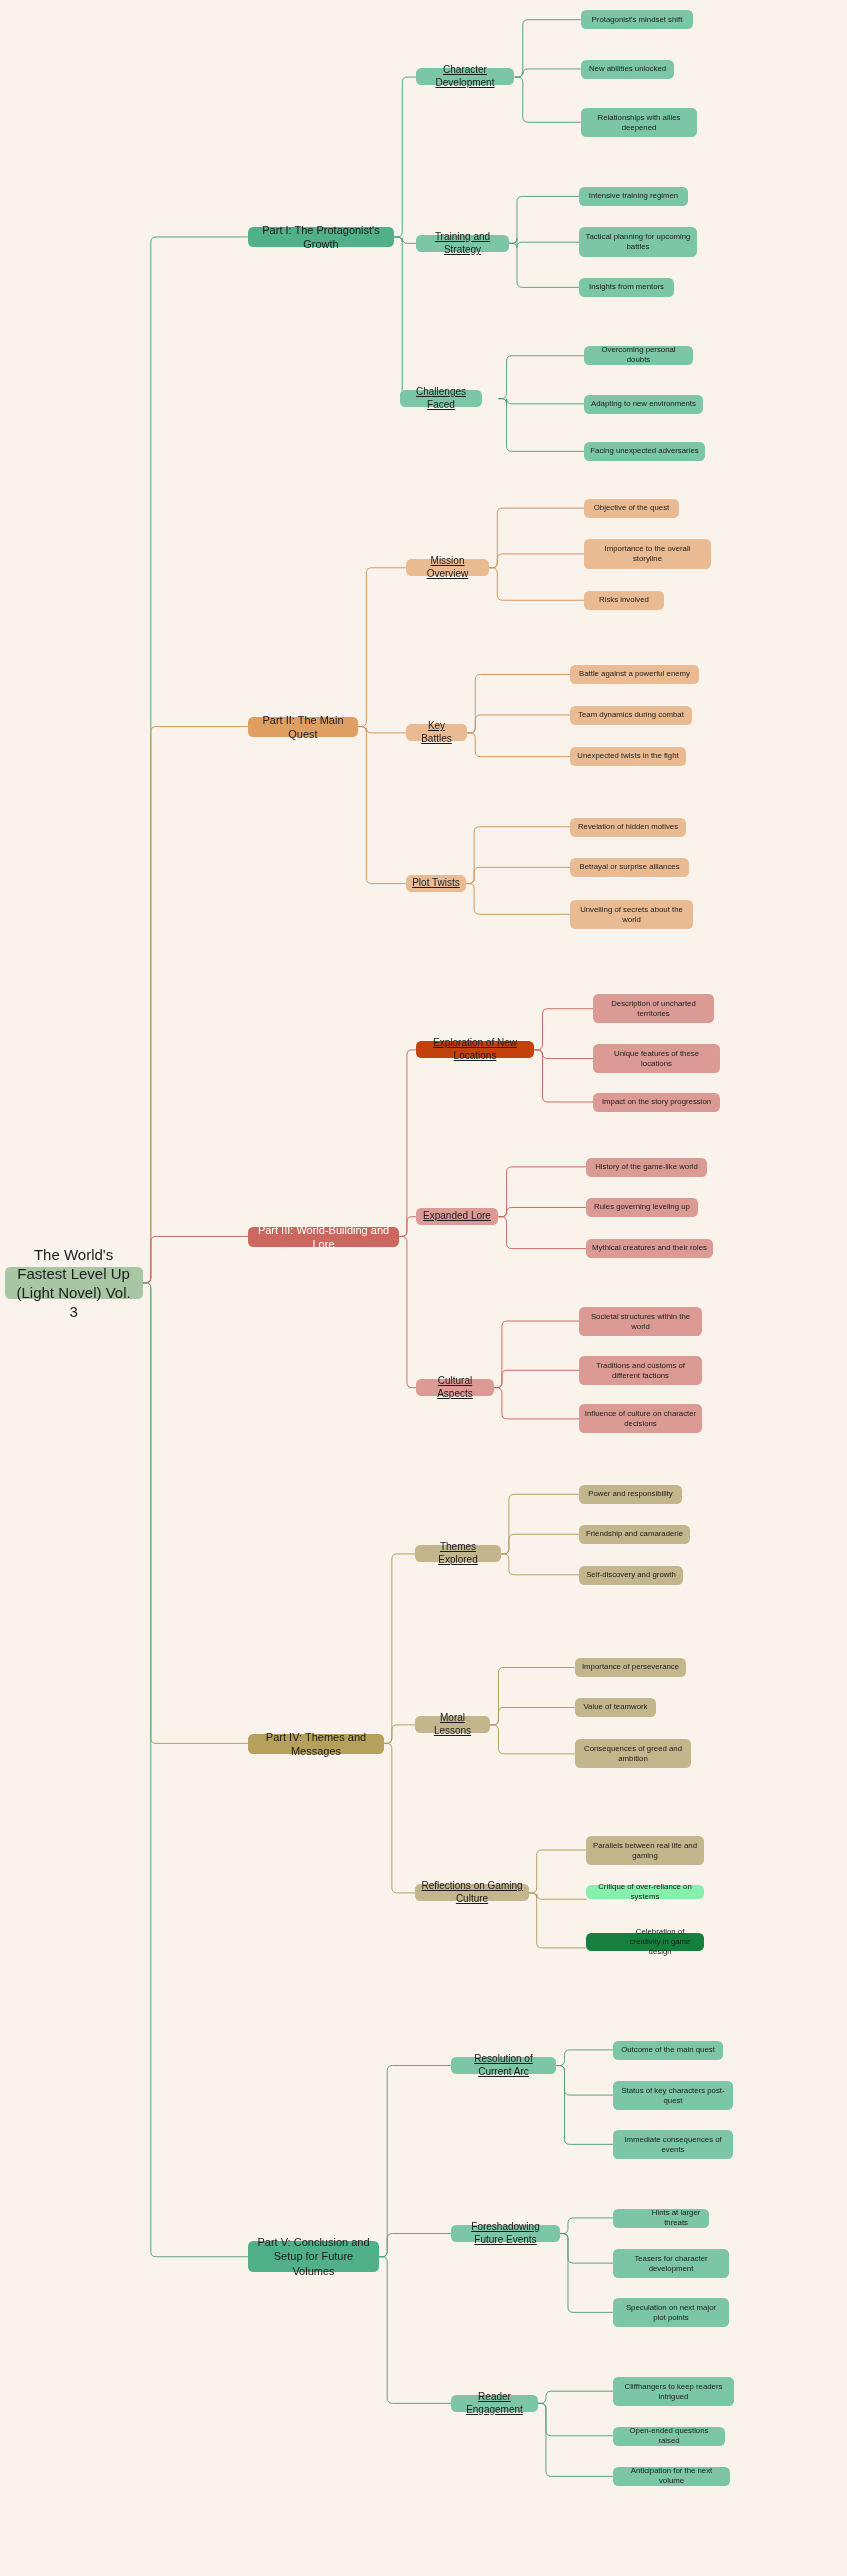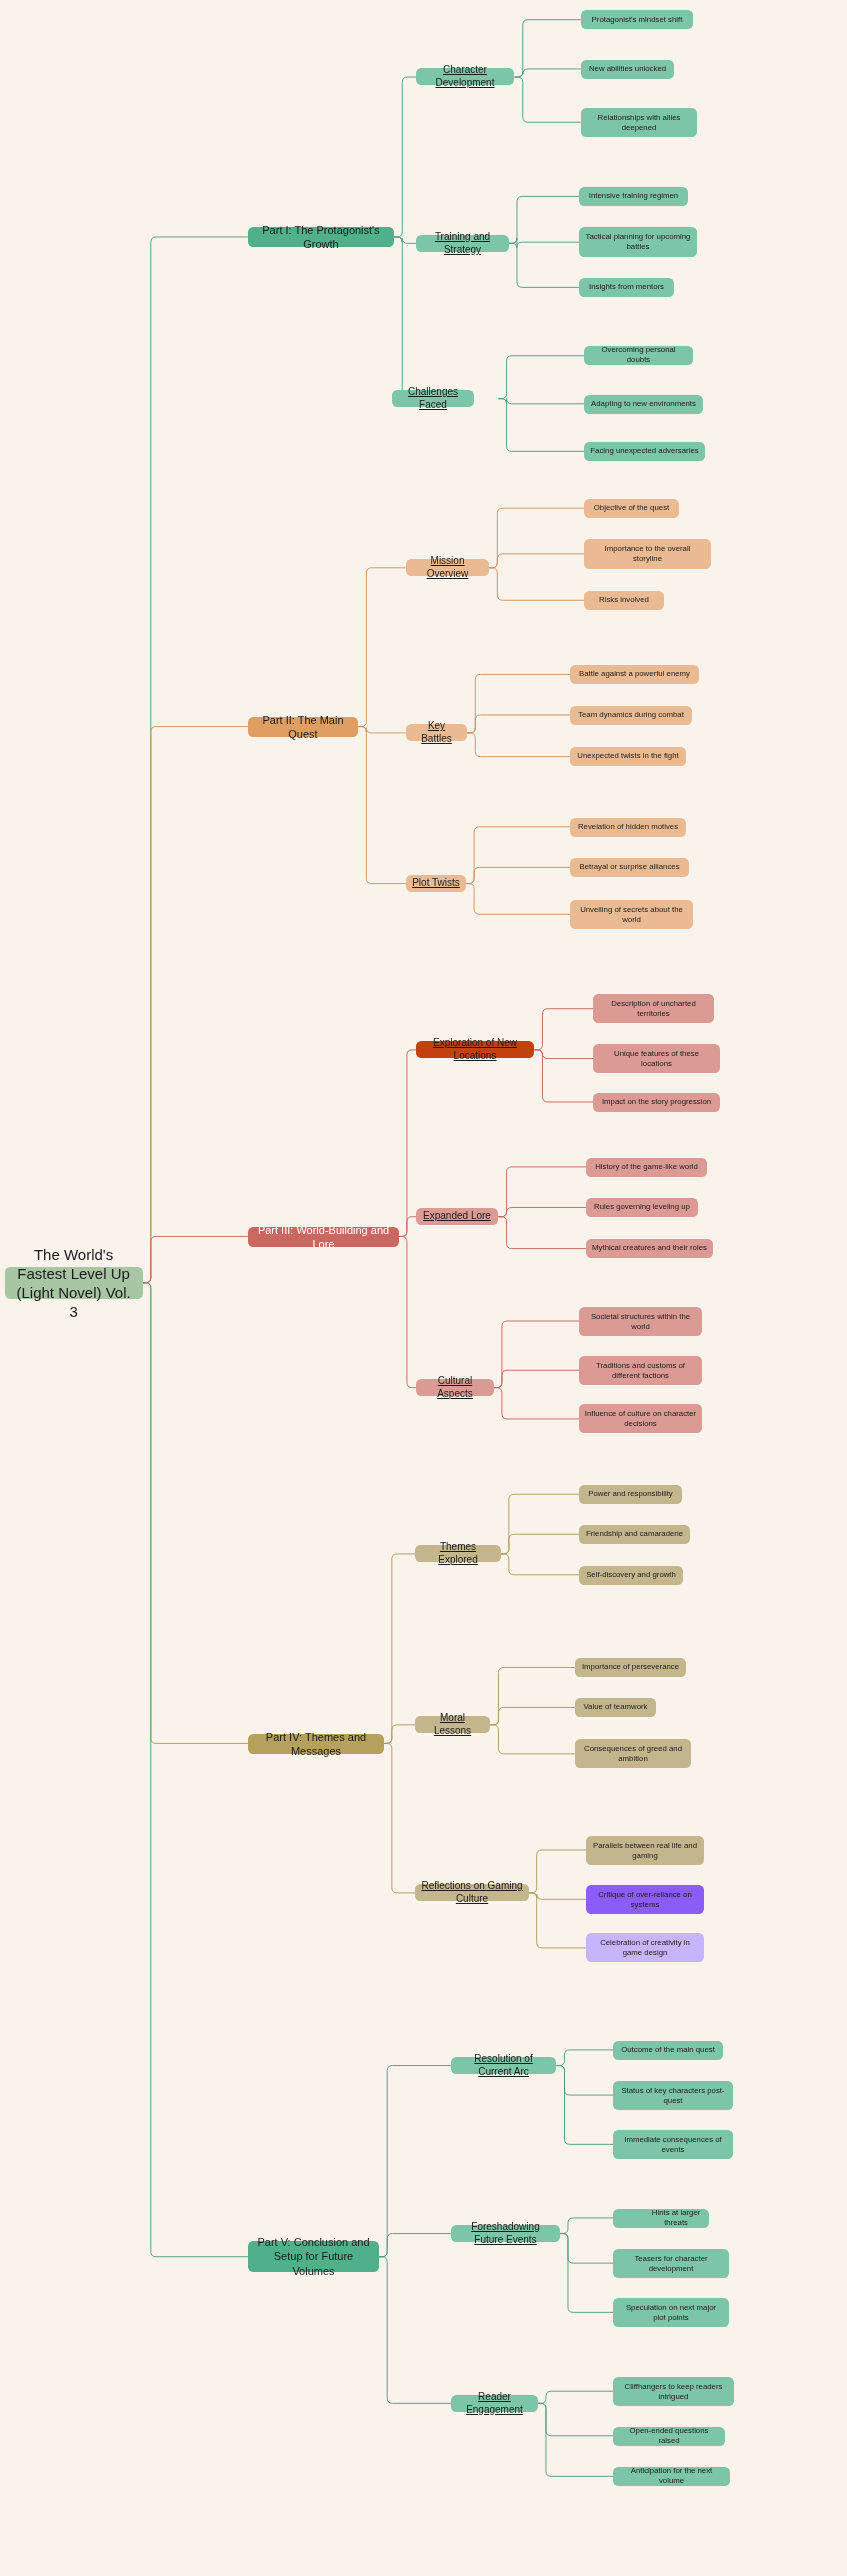--- a/index.html
+++ b/index.html
@@ -149,21 +149,21 @@
       </div>
       <div class="node lvl3" style="left: 579px; top: 187px; width: 109px; height: 18.5px; background: rgb(124, 197, 166);">
         <span>Intensive training regimen</span>
       </div>
       <div class="node lvl3" style="left: 579px; top: 227px; width: 118px; height: 30px; background: rgb(124, 197, 166);">
         <span>Tactical planning for upcoming battles</span>
       </div>
       <div class="node lvl3" style="left: 579px; top: 278px; width: 95px; height: 18.5px; background: rgb(124, 197, 166);">
         <span>Insights from mentors</span>
       </div>
-      <div class="node lvl2" style="left: 392px; top: 390px; width: 82px; height: 17.4px; background: rgb(124, 197, 166);">
+      <div class="node lvl2" style="left: 400px; top: 390px; width: 82px; height: 17.4px; background: rgb(124, 197, 166);">
         <span>Challenges Faced</span>
       </div>
       <div class="node lvl3" style="left: 584px; top: 346px; width: 109px; height: 18.5px; background: rgb(124, 197, 166);">
         <span>Overcoming personal doubts</span>
       </div>
       <div class="node lvl3" style="left: 584px; top: 395px; width: 119px; height: 18.5px; background: rgb(124, 197, 166);">
         <span>Adapting to new environments</span>
       </div>
       <div class="node lvl3" style="left: 584px; top: 442px; width: 121px; height: 18.5px; background: rgb(124, 197, 166);">
         <span>Facing unexpected adversaries</span>
@@ -272,24 +272,24 @@
       </div>
       <div class="node lvl3" style="left: 575px; top: 1739px; width: 116px; height: 29px; background: rgb(195, 181, 140);">
         <span>Consequences of greed and ambition</span>
       </div>
       <div class="node lvl2" style="left: 415px; top: 1884px; width: 114px; height: 17.4px; background: rgb(195, 181, 140);">
         <span>Reflections on Gaming Culture</span>
       </div>
       <div class="node lvl3" style="left: 586px; top: 1836px; width: 118px; height: 29px; background: rgb(195, 181, 140);">
         <span>Parallels between real life and gaming</span>
       </div>
-      <div class="node lvl3" style="left: 586px; top: 1885px; width: 118px; height: 29px; background: #8b5cf6;">
+      <div class="node lvl3" style="left: 586px; top: 1885px; width: 118px; height: 14px; background: #86efac;">
         <span>Critique of over-reliance on systems</span>
       </div>
-      <div class="node lvl3" style="left: 586px; top: 1933px; width: 118px; height: 29px; background: #c4b5fd;">
+      <div class="node lvl3" style="left: 586px; top: 1933px; width: 118px; height: 18px; background: #15803d; padding-left: 36px;">
         <span>Celebration of creativity in game design</span>
       </div>
       <div class="node lvl1" style="left: 248px; top: 2241px; width: 131px; height: 31px; background: rgb(79, 176, 138);">
         <span>Part V: Conclusion and Setup for Future Volumes</span>
       </div>
       <div class="node lvl2" style="left: 451px; top: 2057px; width: 105px; height: 17.4px; background: rgb(124, 197, 166);">
         <span>Resolution of Current Arc</span>
       </div>
       <div class="node lvl3" style="left: 613px; top: 2041px; width: 110px; height: 18.5px; background: rgb(124, 197, 166);">
         <span>Outcome of the main quest</span>

